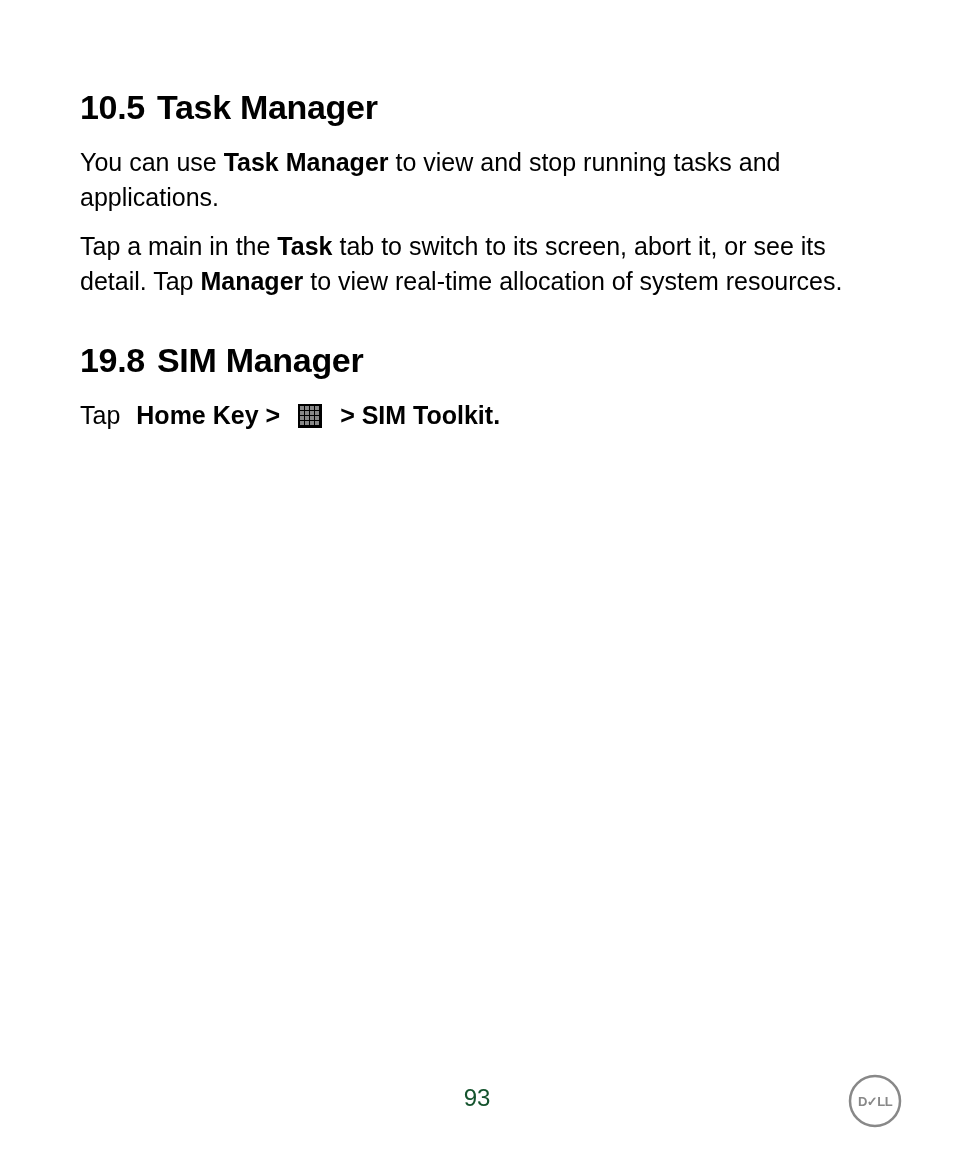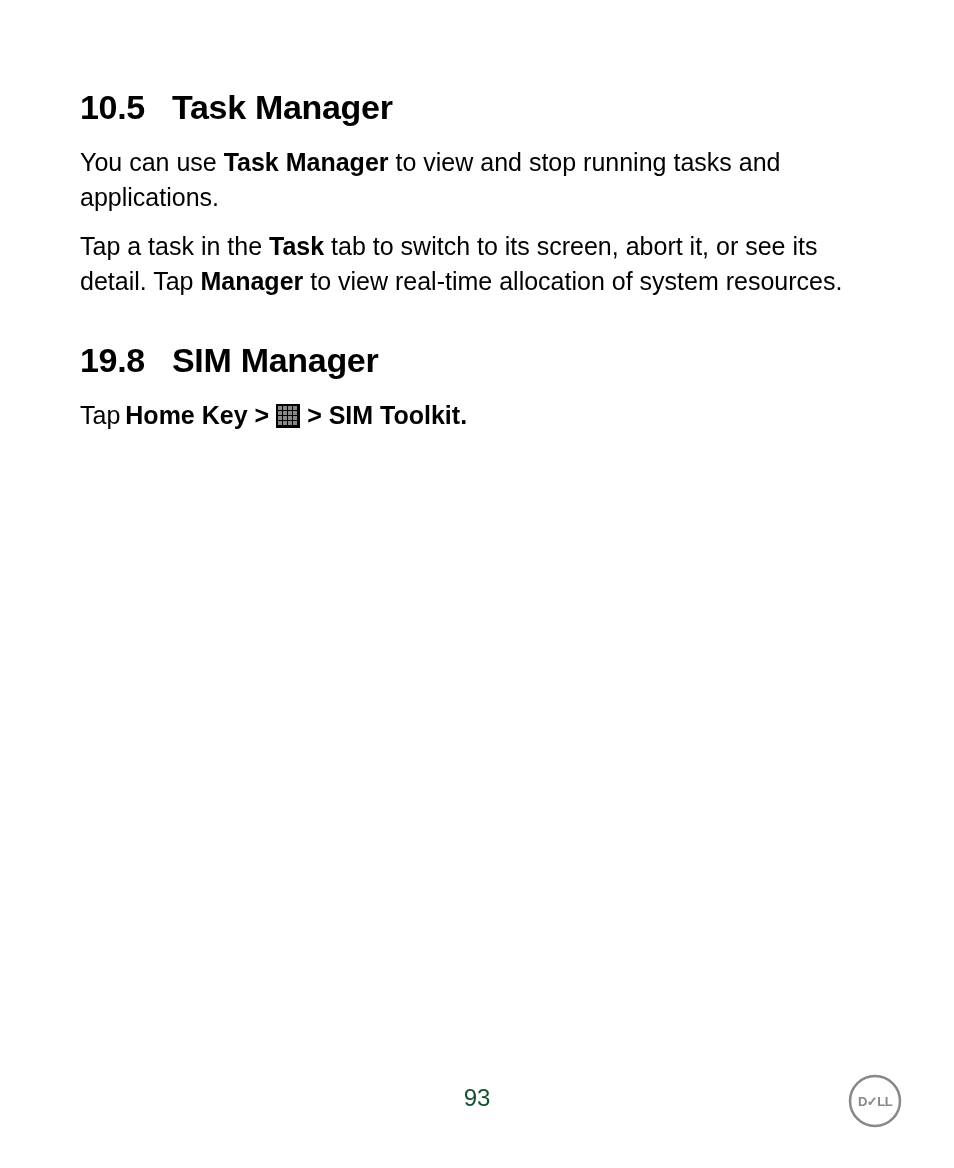--- a/index.html
+++ b/index.html
@@ -16,41 +16,41 @@
       position: relative;
       padding: 88px 80px 0 80px;
     }
     .section-heading {
       font-size: 34px;
       font-weight: 700;
       margin-bottom: 18px;
       letter-spacing: -0.3px;
     }
     .section-number {
-      margin-right: 27px;
+      margin-right: 12px;
     }
     .body-text {
       font-size: 25px;
       line-height: 1.4;
       margin-bottom: 14px;
       font-weight: 400;
     }
     .bold {
       font-weight: 700;
     }
     .section-2 {
       margin-top: 42px;
     }
     .inline-line {
       font-size: 25px;
       line-height: 1.4;
       display: flex;
       align-items: center;
       flex-wrap: wrap;
-      gap: 5px;
+      gap: 16px;
     }
     .grid-icon {
       display: inline-block;
       width: 24px;
       height: 24px;
       vertical-align: middle;
       margin: 0 2px;
     }
     .grid-icon svg {
       display: block;
@@ -79,21 +79,21 @@
 
 <h2 class="section-heading">
   <span class="section-number">10.5</span><span>Task Manager</span>
 </h2>
 
 <p class="body-text">
   <span>You can use </span><span class="bold">Task Manager</span><span> to view and stop running tasks and applications.</span>
 </p>
 
 <p class="body-text">
-  <span>Tap a task in the </span><span class="bold">Task</span><span> tab to switch to its screen, abort it, or see its detail. Tap </span><span class="bold">Manager</span><span> to view real-time allocation of system resources.</span>
+  <span>Tap a main in the </span><span class="bold">Task</span><span> tab to switch to its screen, abort it, or see its detail. Tap </span><span class="bold">Manager</span><span> to view real-time allocation of system resources.</span>
 </p>
 
 <div class="section-2">
   <h2 class="section-heading">
     <span class="section-number">19.8</span><span>SIM Manager</span>
   </h2>
 
 
   <p class="inline-line">
     <span>Tap </span>

